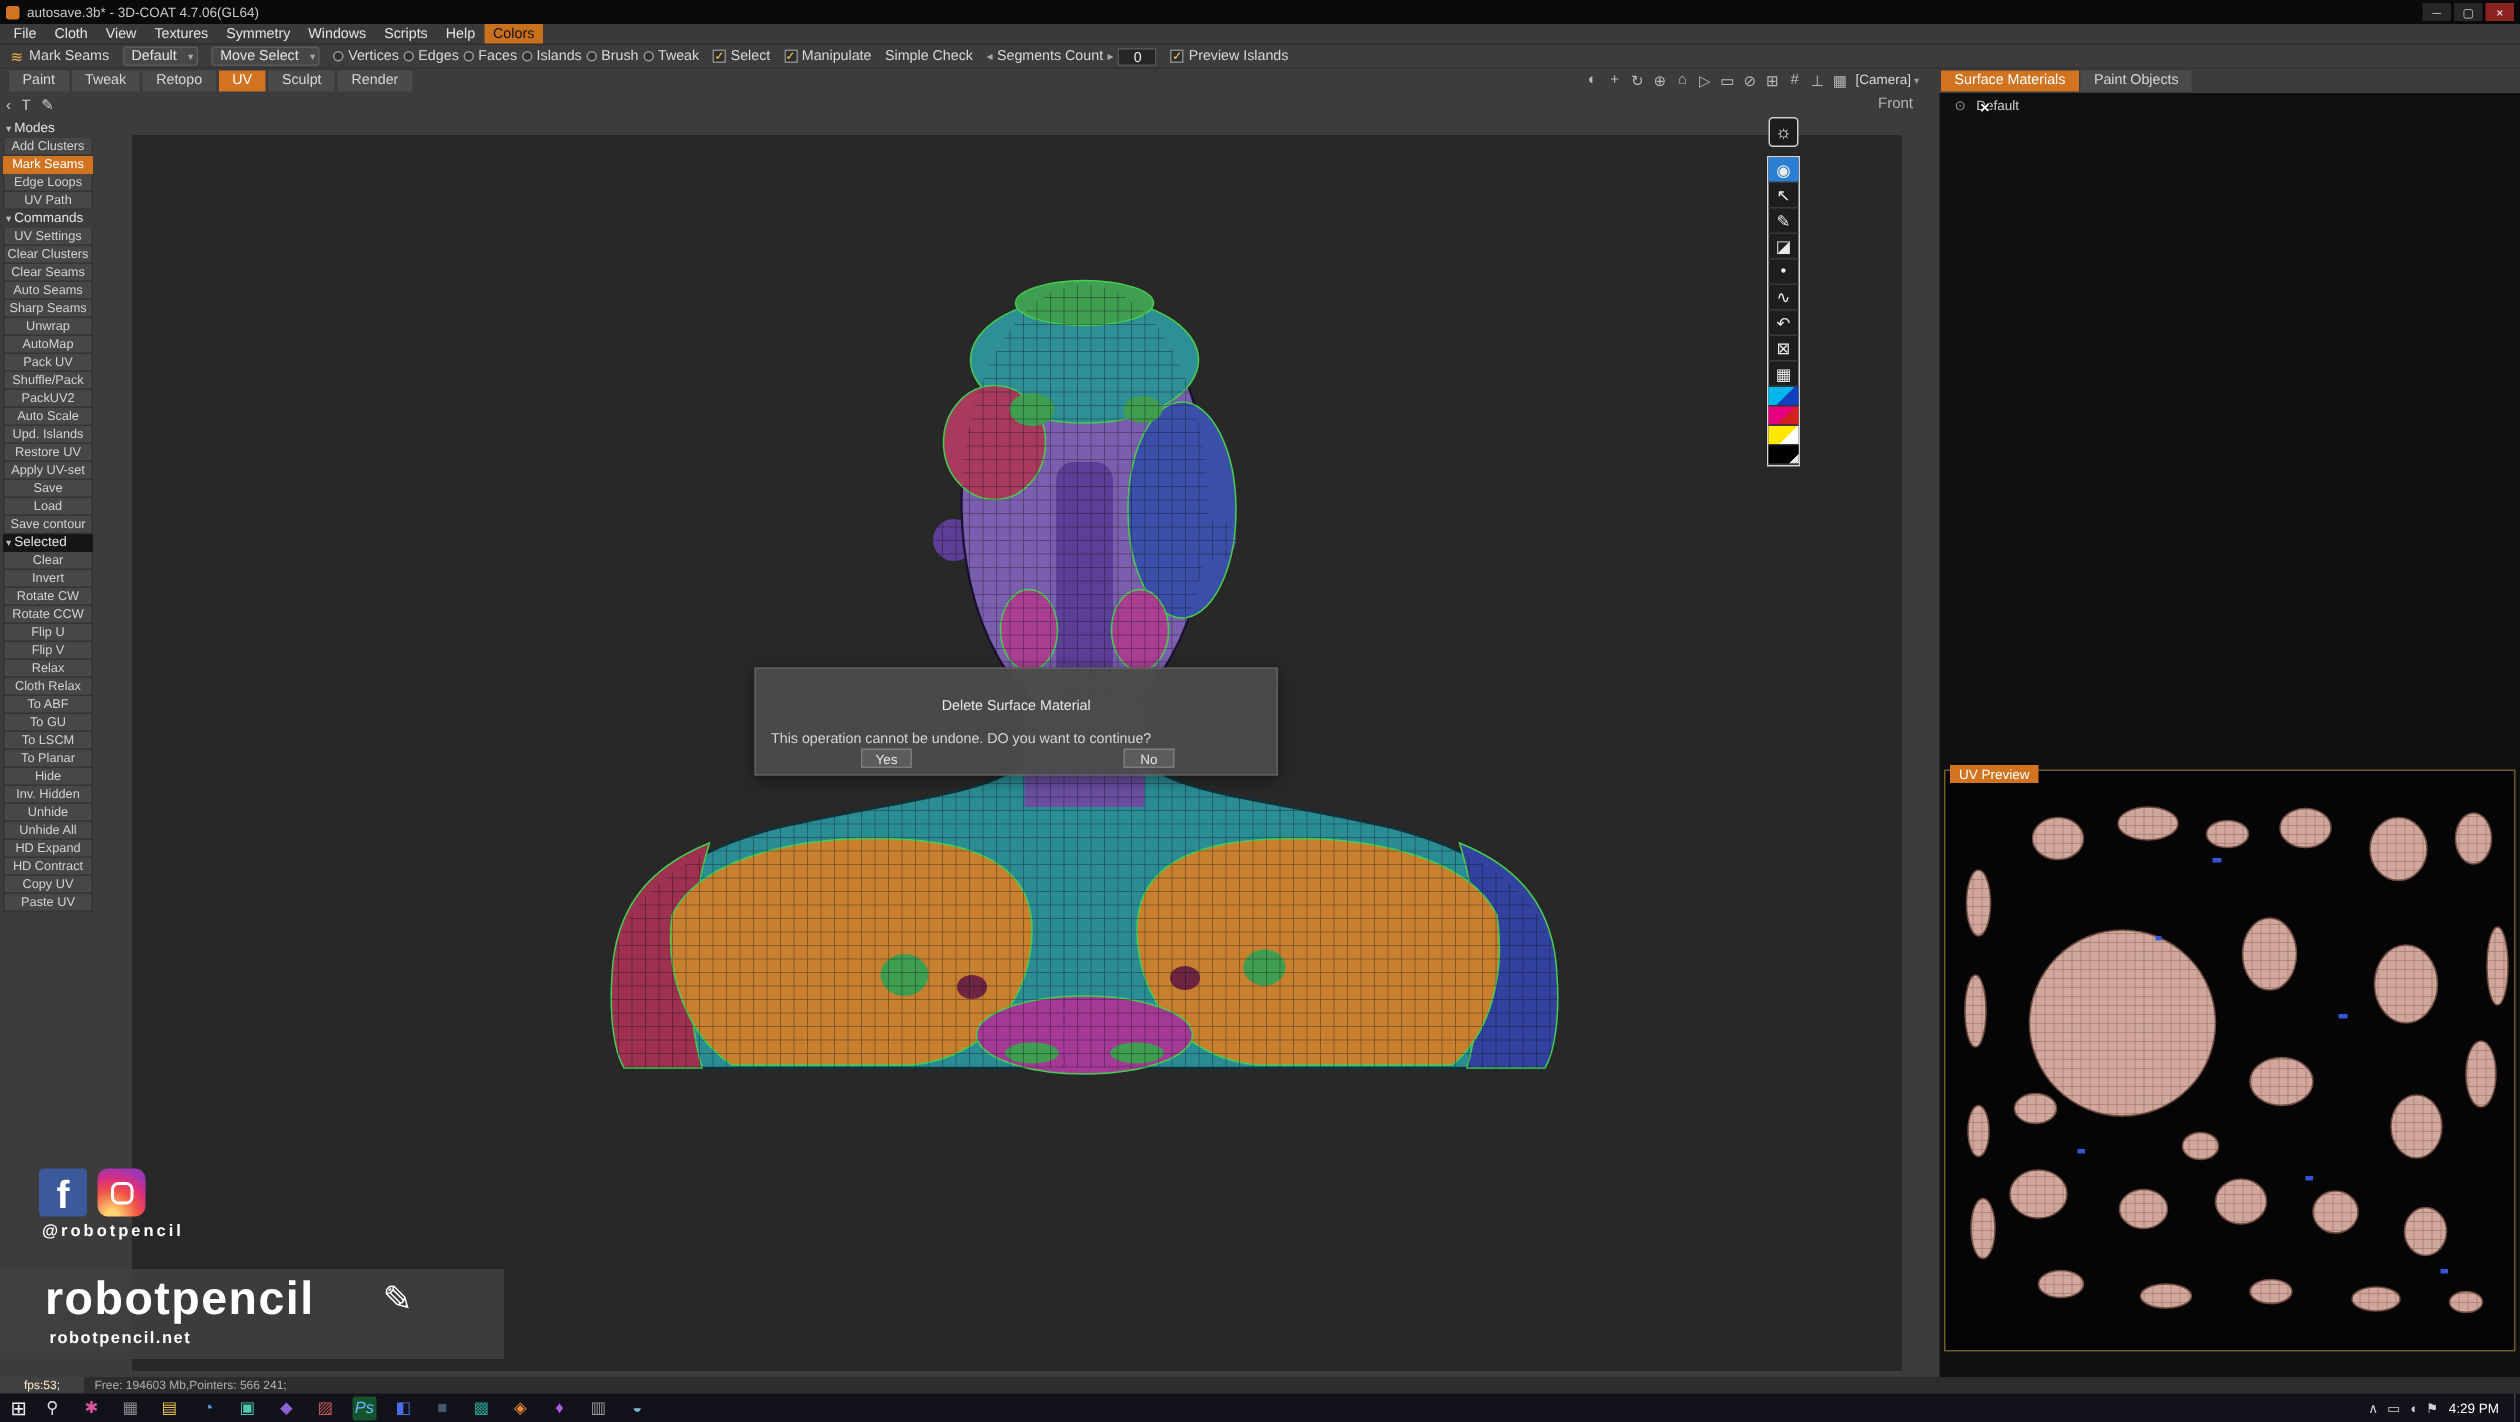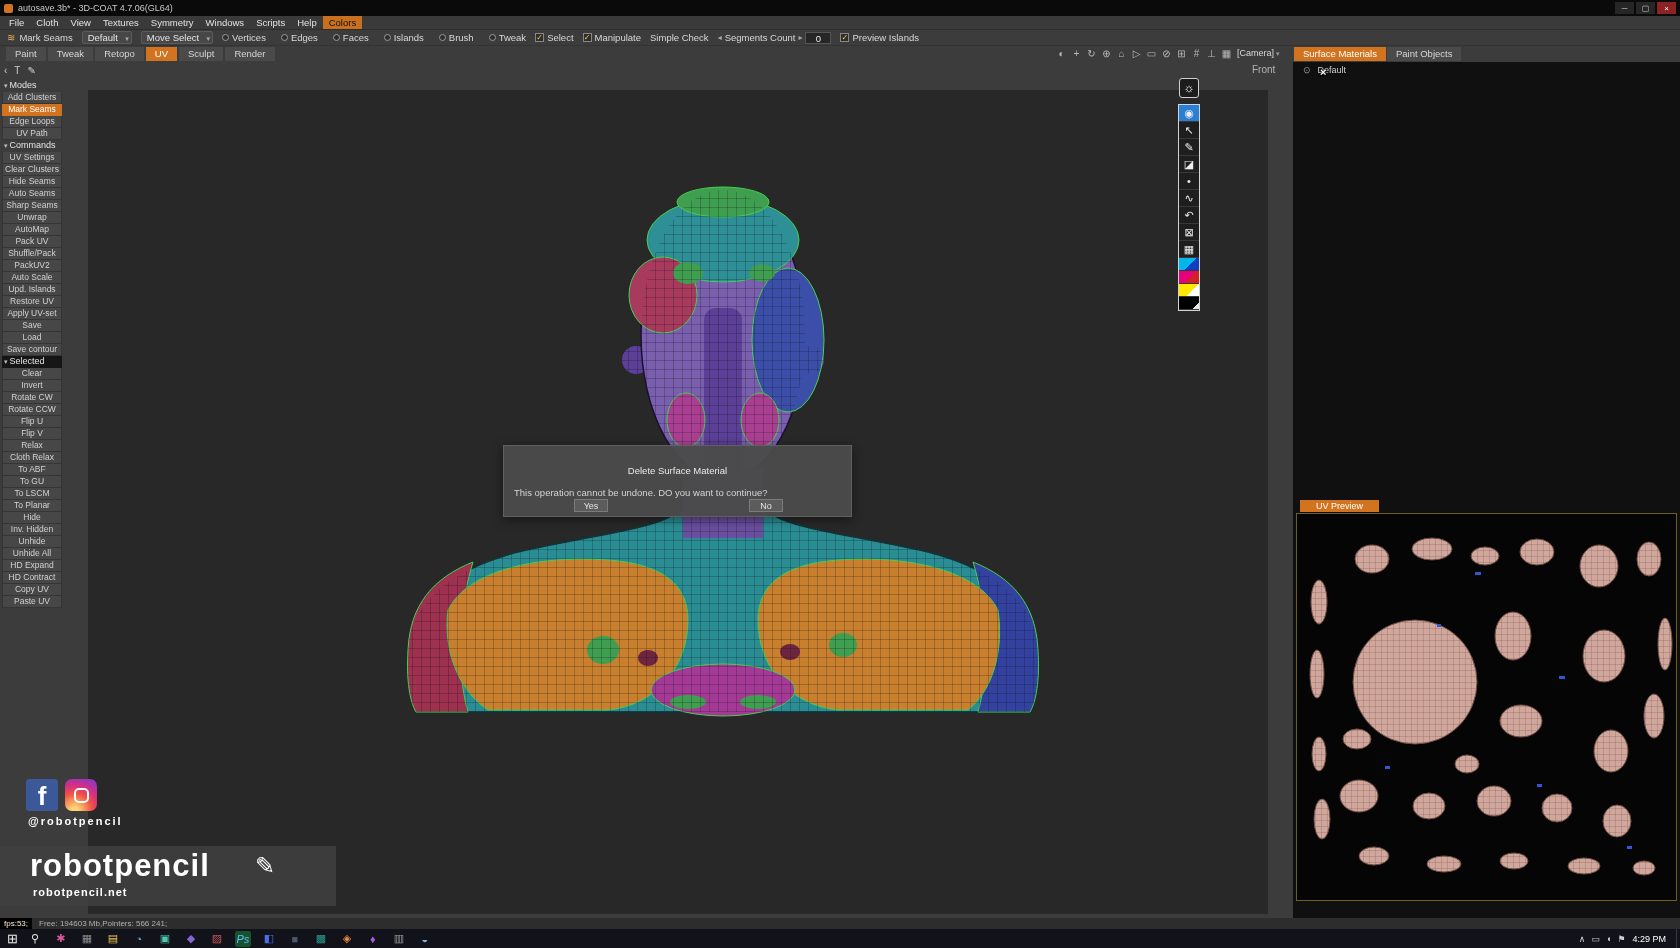--- a/index.html
+++ b/index.html
@@ -71,38 +71,38 @@
   .dialog-title{text-align:center;margin-top:19px;color:#e8e8e8;font-size:9.5px}
   .dialog-msg{margin:11px 0 0 10px;color:#d4d4d4;font-size:9.5px}
   .dbtn{position:absolute;top:53px;width:34px;height:13px;background:#5c5c5c;border:1px solid #7b7b7b;color:#e4e4e4;font-size:9px;text-align:center;line-height:12px}
   .btn-yes{left:70px}
   .btn-no{left:245px}
 
   
   .right-panel{position:absolute;left:1293px;top:62px;width:387px;height:856px;background:#101010}
   .mat-row{display:flex;align-items:center;gap:7px;height:15px;padding-left:10px;color:#d0d0d0;font-size:9px}
   .mat-eye{color:#9a9a9a;font-size:9px}
-  .uv-label{position:absolute;left:7px;top:438px;background:#d2731f;color:#fff;padding:1px 16px;font-size:9px;z-index:2}
+  .uv-label{position:absolute;left:7px;top:448px;background:#d2731f;color:#fff;padding:1px 6px;font-size:9px;z-index:2}
   .uv-panel{position:absolute;left:3px;top:451px;width:381px;height:388px;background:#050505;border:1px solid #6e5e22}
   .cursor-x{position:absolute;left:1320px;top:66px;color:#fff;font-size:11px;font-weight:bold;text-shadow:0 0 2px #000,1px 1px 1px #000;z-index:60}
 
   
   .social{position:absolute;left:26px;top:779px;display:flex;gap:7px;z-index:15}
   .fb{width:32px;height:32px;background:#3b5998;border-radius:3px;display:flex;align-items:flex-end;justify-content:center;color:#fff;font-size:26px;font-weight:bold;line-height:30px}
   .ig{width:32px;height:32px;border-radius:7px;background:radial-gradient(circle at 30% 100%,#fed373 10%,#f15245 45%,#d92e7f 65%,#9b36b7 85%);display:flex;align-items:center;justify-content:center}
   .ig-lens{width:15px;height:15px;border:2px solid #fff;border-radius:5px}
   .handle{position:absolute;left:28px;top:815px;color:#fff;font-weight:bold;font-size:11px;letter-spacing:2px;z-index:15}
   .logo-box{position:absolute;left:0;top:846px;width:336px;height:60px;background:rgba(64,64,64,.85);z-index:15}
   .logo-text{position:absolute;left:30px;top:2px;color:#fff;font-weight:bold;font-size:31px;letter-spacing:1px}
   .logo-pencil{position:absolute;left:255px;top:6px;color:#fff;font-size:24px}
   .website{position:absolute;left:33px;top:40px;color:#fff;font-weight:bold;font-size:11px;letter-spacing:1px}
 
   
   .statusbar{position:absolute;left:0;top:918px;width:100%;height:11px;background:#2d2d2d;display:flex;align-items:center;font-size:8px;color:#b0b0b0}
-  .fps-chip{background:#000000;color:#ffe9cf;padding:0 4px;height:100%;display:flex;align-items:center}
+  .fps-chip{background:#404040;color:#ffe9cf;padding:0 16px;height:100%;display:flex;align-items:center}
   .mem{margin-left:7px}
 
   
   .taskbar{position:absolute;left:0;top:929px;width:100%;height:19px;background:#12121a;display:flex;align-items:center;padding-left:7px;gap:9px}
   .start{color:#ececec;font-size:13px}
   .tb-icon{min-width:16px;height:16px;display:flex;align-items:center;justify-content:center;font-size:11px;border-radius:2px;padding:0 1px}
   .tray{margin-left:auto;display:flex;align-items:center;gap:7px;color:#cfcfcf;font-size:9px}
   .time{color:#fff}
   .show-desktop{width:4px;height:19px;border-left:1px solid #3a3a44;margin-left:3px}
 </style>
@@ -134,21 +134,21 @@
       <span class="menu-item active">Colors</span>
     </div>
 
   <div class="toolbar1">
     <span class="tb-group">
       <span class="seam-ico">≋</span>
       <span>Mark Seams</span>
     </span>
     <span class="dd">Default</span>
     <span class="dd">Move Select</span>
-    <span class="tb-group" style="gap:15px">
+    <span class="tb-group" style="gap:3px">
 
         <span class="tb-radio">
           <span class="dot"></span>
           <span>Vertices</span>
         </span>
 
         <span class="tb-radio">
           <span class="dot"></span>
           <span>Edges</span>
         </span>
@@ -312,21 +312,21 @@
 
         <div class="sb-row t-item">
           <span class="lbl">UV Settings</span>
         </div>
 
         <div class="sb-row t-item">
           <span class="lbl">Clear Clusters</span>
         </div>
 
         <div class="sb-row t-item">
-          <span class="lbl">Hide Seams</span>
+          <span class="lbl">Clear Seams</span>
         </div>
 
         <div class="sb-row t-item">
           <span class="lbl">Auto Seams</span>
         </div>
 
         <div class="sb-row t-item">
           <span class="lbl">Sharp Seams</span>
         </div>
 

